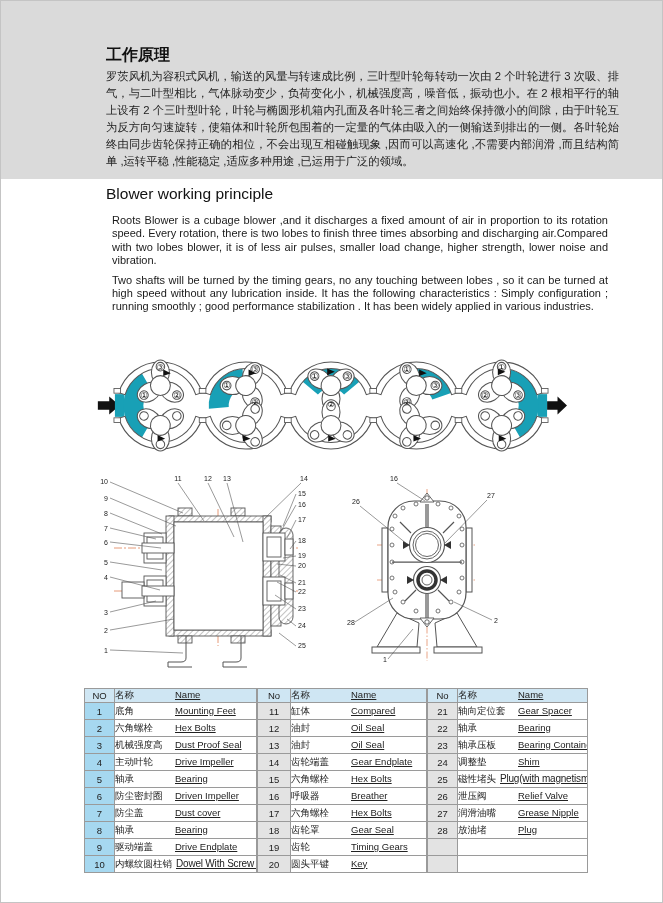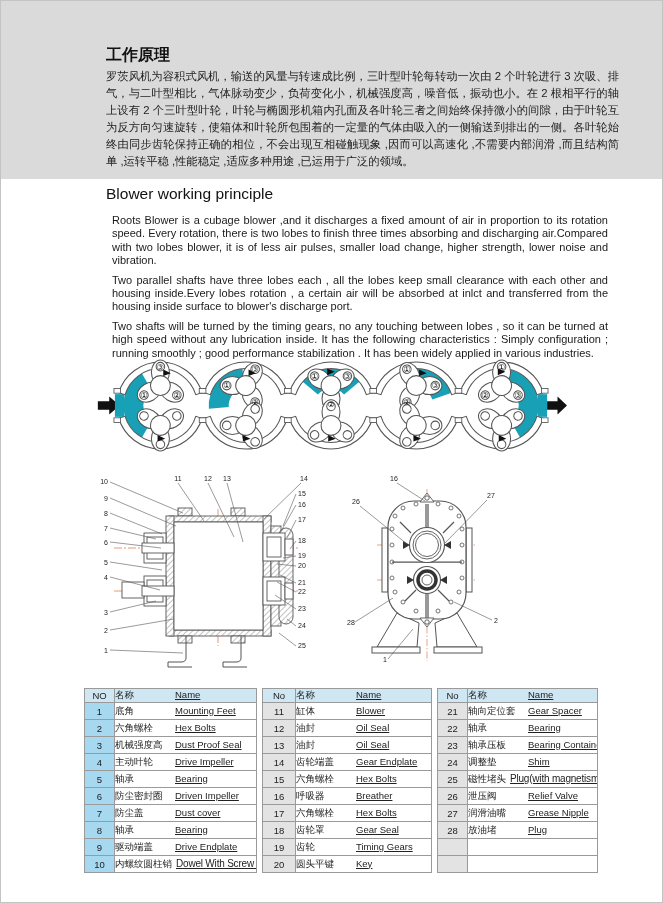--- a/index.html
+++ b/index.html
@@ -10,21 +10,21 @@
   .cn-title{position:absolute;left:105px;top:44px;font-size:16px;font-weight:bold;color:#111;}
   .cn-body{position:absolute;left:105px;top:67px;width:513px;font-size:11.3px;line-height:17px;
            text-align:justify;color:#222;}
   .en-title{position:absolute;left:105px;top:184px;font-size:15.5px;font-weight:normal;color:#111;}
   .en-body{position:absolute;left:105px;top:207px;width:508px;font-size:11px;line-height:13.4px;
            text-align:justify;color:#1a1a1a;}
   .en-body p{margin:6px;}
   svg.lobes{position:absolute;left:93px;top:341px;}
   svg.xsec{position:absolute;left:85px;top:470px;}
   svg.endview{position:absolute;left:340px;top:470px;}
-  .tables{position:absolute;left:83px;top:687px;display:flex;gap:5px;}
+  .tables{position:absolute;left:83px;top:687px;display:flex;}
   table.ptable{border-collapse:collapse;table-layout:fixed;font-size:9.5px;color:#222;
                border:1px solid #7f7f7f;}
   table.ptable td{border:1px solid #9a9a9a;height:16px;padding:0;overflow:hidden;white-space:nowrap;}
   table.ptable tr.hd td{height:13px;background:#cfe6f3;}
   td.no{width:29px;text-align:center;}
   table.g2 td.no{width:32px;}
   td.nm{padding-left:9px;text-decoration:underline;}
   td.blue{background:#a6d8f0;}
   td.gray{background:#e3e3e3;}
   span.cn{display:inline-block;width:60px;}
@@ -38,21 +38,20 @@
 
 <div class="page">
   <div class="gray-band"></div>
 
   <div class="cn-title">工作原理</div>
   <div class="cn-body">罗茨风机为容积式风机，输送的风量与转速成比例，三叶型叶轮每转动一次由 2 个叶轮进行 3 次吸、排气，与二叶型相比，气体脉动变少，负荷变化小，机械强度高，噪音低，振动也小。在 2 根相平行的轴上设有 2 个三叶型叶轮，叶轮与椭圆形机箱内孔面及各叶轮三者之间始终保持微小的间隙，由于叶轮互为反方向匀速旋转，使箱体和叶轮所包围着的一定量的气体由吸入的一侧输送到排出的一侧。各叶轮始终由同步齿轮保持正确的相位，不会出现互相碰触现象 ,因而可以高速化 ,不需要内部润滑 ,而且结构简单 ,运转平稳 ,性能稳定 ,适应多种用途 ,已运用于广泛的领域。</div>
 
   <div class="en-title">Blower working principle</div>
   <div class="en-body">
     <p>Roots Blower is a cubage blower ,and it discharges a fixed amount of air in proportion to its rotation speed. Every rotation, there is two lobes to finish three times absorbing and discharging air.Compared with two lobes blower, it is of less air pulses, smaller load change, higher strength, lower noise and vibration.</p>
-    <p>Two parallel shafts have three lobes each , all the lobes keep small clearance with each other and housing inside.Every lobes rotation , a certain air will be absorbed at inlct and transferred from the housing inside surface to blower's discharge port.</p>
     <p>Two shafts will be turned by the timing gears, no any touching between lobes , so it can be turned at high speed without any lubrication inside. It has the following characteristics : Simply configuration ; running smoothly ; good performance stabilization . It has been widely applied in various industries.</p>
   </div>
 
   <svg class="lobes" width="474" height="127" viewBox="0 0 500 134">
     <defs>
       <g id="rotor" fill="#fff" stroke="#555" stroke-width="1.1">
         <ellipse cy="-14" rx="9.5" ry="13"></ellipse>
         <ellipse cy="-14" rx="9.5" ry="13" transform="rotate(120)"></ellipse>
         <ellipse cy="-14" rx="9.5" ry="13" transform="rotate(240)"></ellipse>
         <circle r="10.5"></circle>
@@ -338,21 +337,21 @@
       </table>
 
     <table class="ptable g2" style="width:170px">
       <tbody>
           <tr class="hd">
         <td class="no">No</td>
         <td class="nm"><span class="cn">名称</span><span class="en">Name</span></td>
       </tr>
       <tr>
             <td class="no gray">11</td>
-            <td class="nm"><span class="cn">缸体</span><span class="en">Blower</span></td>
+            <td class="nm"><span class="cn">缸体</span><span class="en">Compared</span></td>
           </tr>
       <tr>
             <td class="no gray">12</td>
             <td class="nm"><span class="cn">油封</span><span class="en">Oil Seal</span></td>
           </tr>
       <tr>
             <td class="no gray">13</td>
             <td class="nm"><span class="cn">油封</span><span class="en">Oil Seal</span></td>
           </tr>
       <tr>

